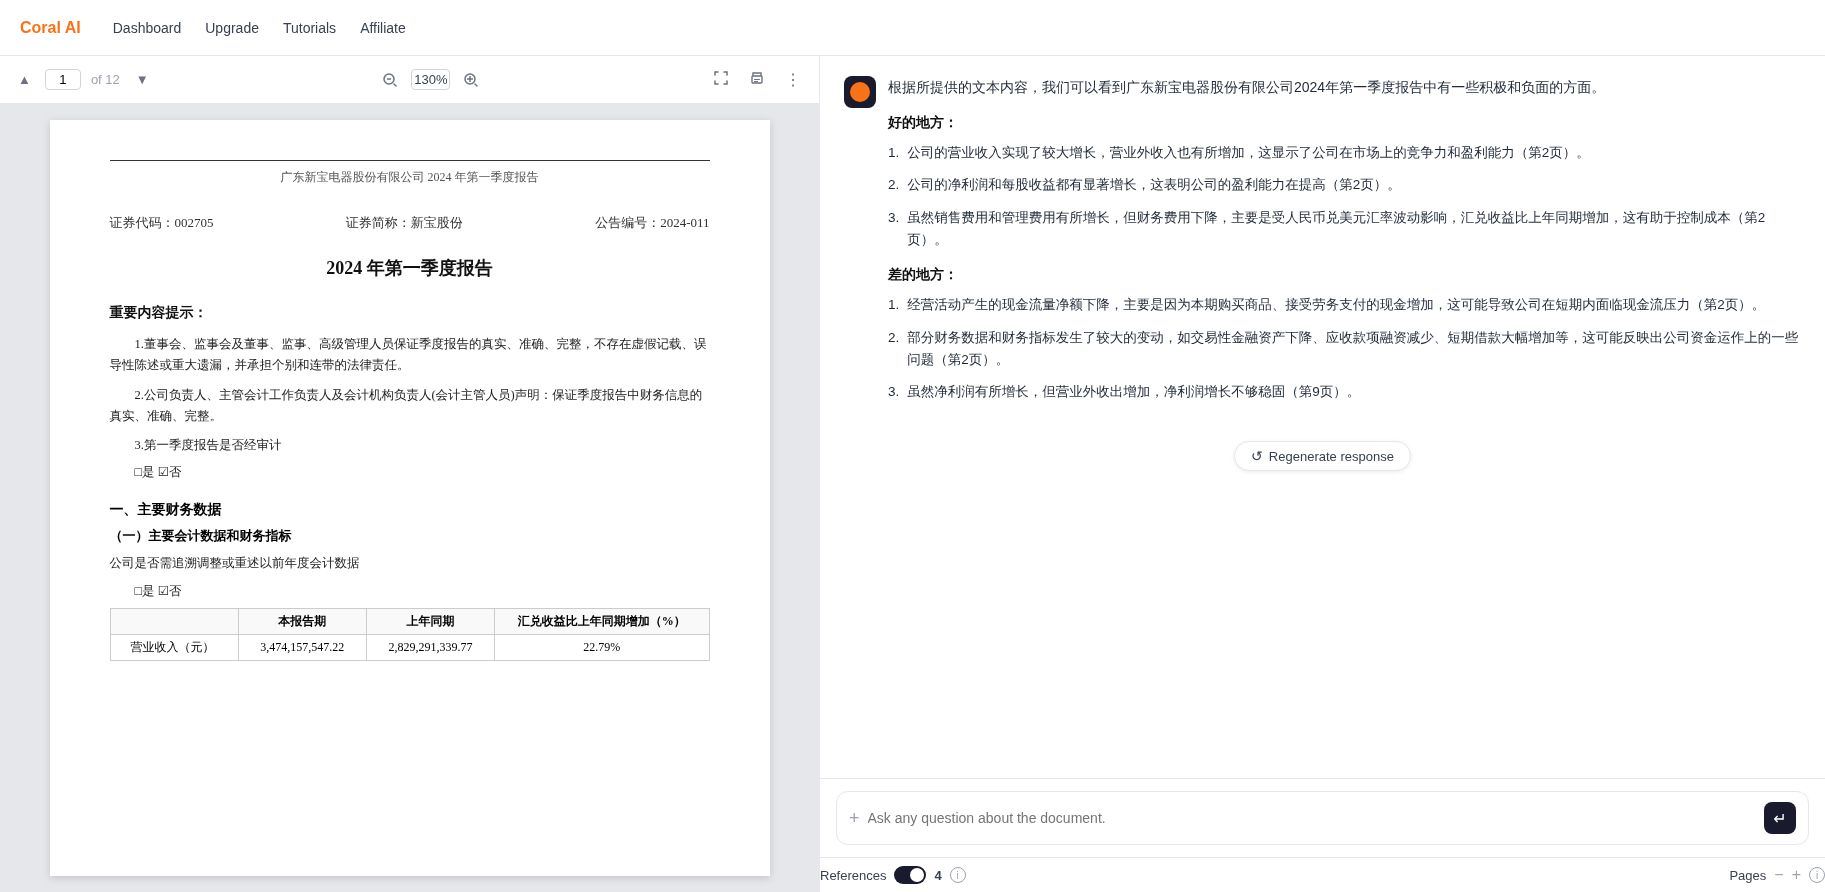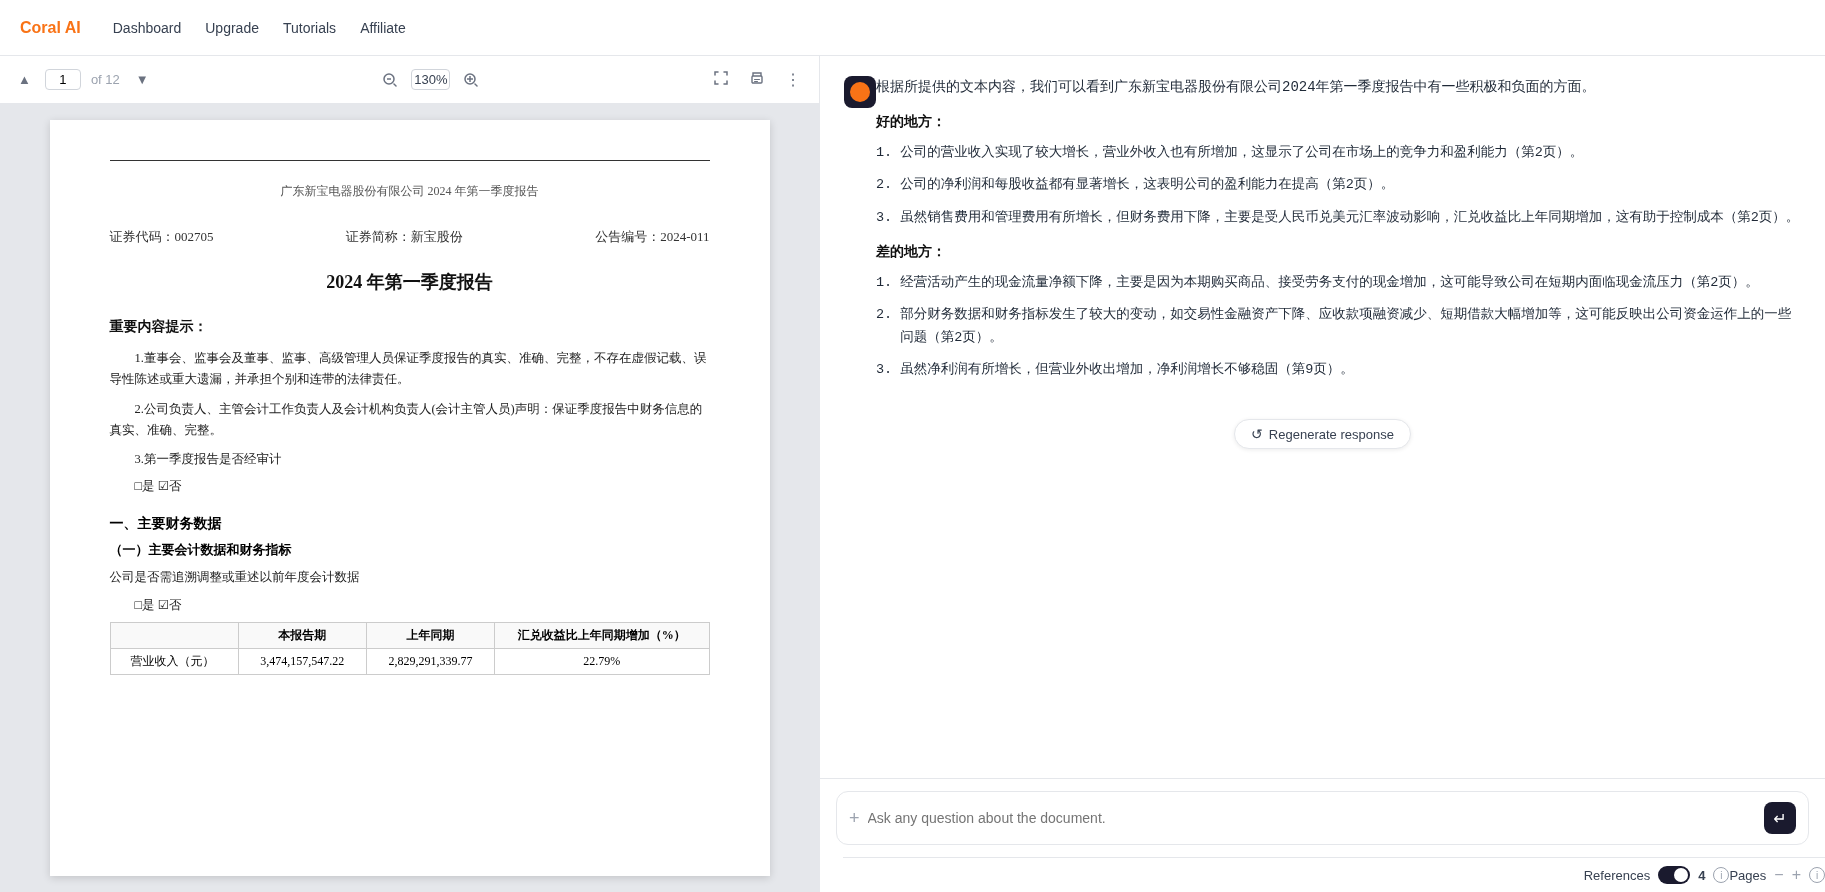--- a/index.html
+++ b/index.html
@@ -27,41 +27,41 @@
     .toolbar-btn { background: none; border: none; cursor: pointer; padding: 4px 6px; border-radius: 4px; color: #6b7280; font-size: 13px; display: flex; align-items: center; }
     .page-input { width: 36px; text-align: center; border: 1px solid #d1d5db; border-radius: 4px; padding: 2px 4px; font-size: 13px; }
     .toolbar-sep { color: #9ca3af; font-size: 13px; margin: 0 2px; text-align: center; }
     .zoom-display { font-size: 13px; color: #374151; padding: 2px 2px; border: 1px solid #d1d5db; border-radius: 4px; cursor: pointer; }
     .spacer { flex: 1; }
     .toolbar-icon-btn { background: none; border: none; cursor: pointer; padding: 4px 6px; color: #6b7280; border-radius: 4px; font-size: 16px; }
 
     
     .pdf-content { flex: 1; overflow-y: auto; background: #e5e7eb; padding: 16px; display: flex; justify-content: center; }
     .pdf-page { background: #fff; width: 720px; padding: 40px 60px; font-family: 'SimSun', serif; box-shadow: 0 2px 8px rgba(0,0,0,0.15); }
-    .pdf-header-line { text-align: center; font-size: 12px; color: #555; margin-bottom: 20px; padding-bottom: 8px; border-top: 1px solid #333; padding-top: 22px; }
+    .pdf-header-line { text-align: center; font-size: 12px; color: #555; margin-bottom: 20px; padding-bottom: 8px; border-top: 1px solid #333; padding-top: 8px; }
     .pdf-meta-row { display: flex; justify-content: space-between; font-size: 13px; color: #333; margin-bottom: 24px; }
     .pdf-title-main { text-align: center; font-size: 22px; font-weight: bold; color: #111; margin-bottom: 8px; }
     .pdf-title-sub { text-align: center; font-size: 18px; font-weight: bold; color: #111; margin-bottom: 24px; }
     .pdf-section-title { font-size: 14px; font-weight: bold; color: #111; margin-bottom: 12px; }
     .pdf-body-text { font-size: 12.5px; line-height: 1.7; color: #222; margin-bottom: 8px; text-indent: 2em; }
     .pdf-section-heading { font-size: 14px; font-weight: bold; margin-top: 20px; margin-bottom: 8px; }
     .pdf-sub-heading { font-size: 13px; font-weight: bold; margin-bottom: 8px; }
     .pdf-table { width: 100%; border-collapse: collapse; font-size: 12px; margin-top: 8px; }
     .pdf-table th, .pdf-table td { border: 1px solid #ccc; padding: 4px 20px; text-align: center; }
     .pdf-table th { background: #f9f9f9; }
     .pdf-table td:first-child { text-align: left; }
     .pdf-checkbox-line { font-size: 12.5px; color: #222; margin-left: 2em; margin-bottom: 4px; }
 
     
     .right-panel { flex: 1; display: flex; flex-direction: column; background: #fff; }
 
     
     .chat-area { flex: 1; overflow-y: auto; padding: 20px 24px; }
 
-    .message-block { display: flex; margin-bottom: 20px; font-family: Liberation Mono, monospace; }
+    .message-block { display: flex; gap: 12px; margin-bottom: 20px; }
     .avatar { width: 32px; height: 32px; border-radius: 8px; background: #1a1a2e; flex-shrink: 0; display: flex; align-items: center; justify-content: center; }
     .avatar-inner { width: 20px; height: 20px; background: #f97316; border-radius: 50%; }
     .message-content { flex: 1; font-size: 14px; line-height: 1.65; color: #1f2937; }
     .message-intro { margin-bottom: 10px; }
     .section-bold { font-weight: 700; font-size: 14px; color: #111; margin-bottom: 8px; margin-top: 12px; }
     .numbered-list { margin-left: 0; padding-left: 0; list-style: none; }
     .numbered-list li { display: flex; gap: 8px; margin-bottom: 10px; font-size: 13.5px; line-height: 1.65; }
     .list-num { font-weight: normal; flex-shrink: 0; }
 
     
@@ -80,22 +80,22 @@
     }
     .input-plus-btn { background: none; border: none; cursor: pointer; color: #9ca3af; font-size: 18px; line-height: 1; }
     .chat-input { flex: 1; border: none; outline: none; font-size: 14px; color: #374151; background: transparent; }
     .send-btn {
       width: 32px; height: 32px; background: #1a1a2e; border: none; border-radius: 8px;
       cursor: pointer; display: flex; align-items: center; justify-content: center; color: #fff; font-size: 16px;
     }
 
     
     .bottom-bar {
-      display: flex; align-items: center; justify-content: flex-end;
-      padding: 8px 0; border-top: 1px solid #e5e7eb; font-size: 13px; color: #374151; flex-shrink: 0; margin-left: 23px;
+      display: flex; align-items: center; justify-content: space-between;
+      padding: 8px 0; border-top: 1px solid #e5e7eb; font-size: 13px; color: #374151; flex-shrink: 0;
     }
     .bottom-left { display: flex; align-items: center; gap: 8px; }
     .bottom-right { display: flex; align-items: center; gap: 8px; }
     .toggle-track { width: 32px; height: 18px; background: #1a1a2e; border-radius: 9px; position: relative; cursor: pointer; }
     .toggle-knob { width: 14px; height: 14px; background: #fff; border-radius: 50%; position: absolute; top: 2px; left: 16px; }
     .ref-count { font-weight: 600; }
     .info-icon { width: 16px; height: 16px; border-radius: 50%; border: 1.5px solid #9ca3af; display: flex; align-items: center; justify-content: center; font-size: 10px; color: #9ca3af; cursor: pointer; }
     .page-nav-btn { background: none; border: none; cursor: pointer; color: #9ca3af; font-size: 16px; }
 
     

